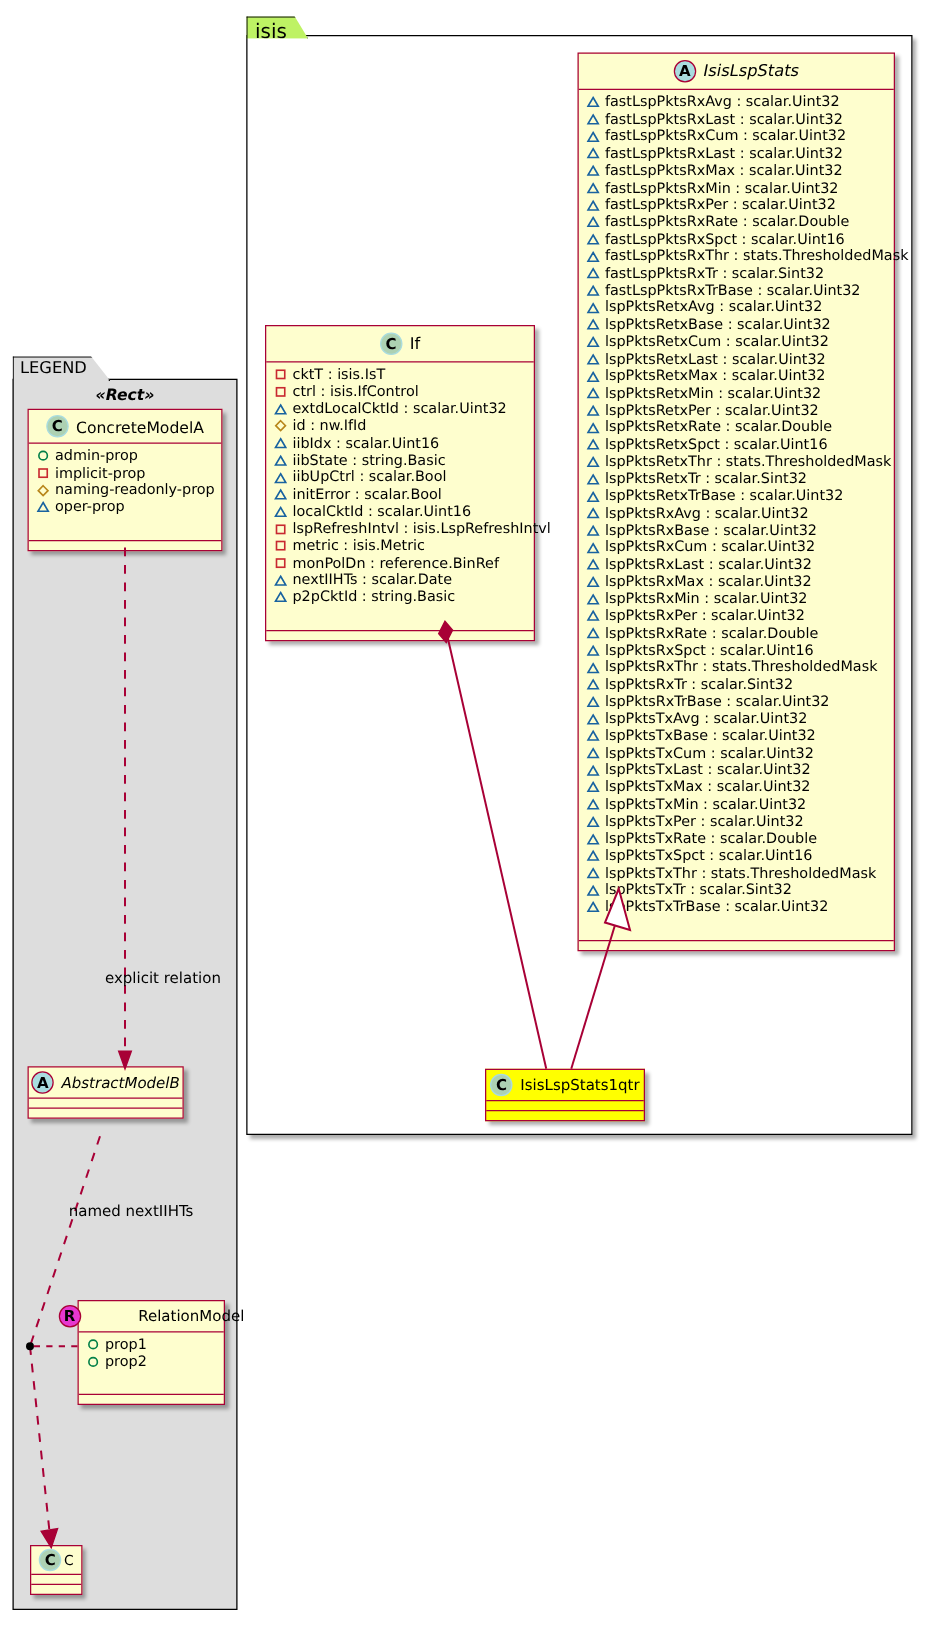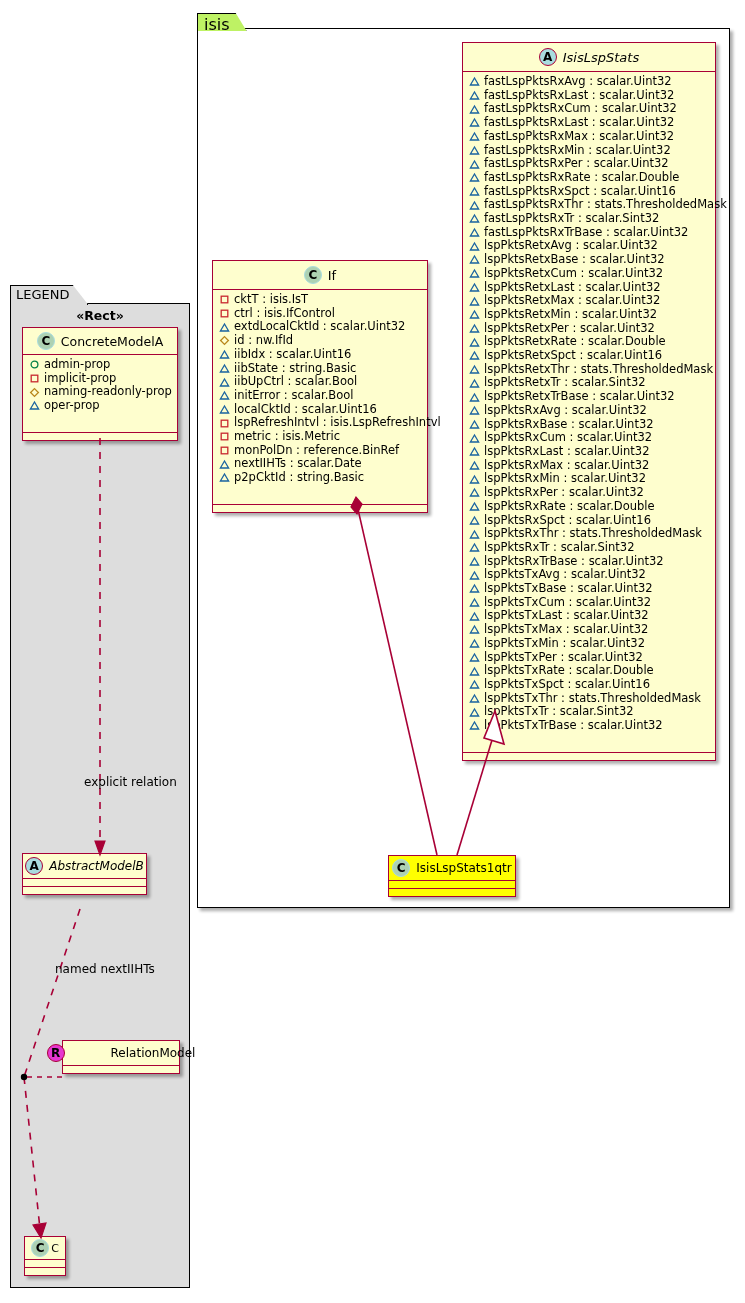--- a/index.html
+++ b/index.html
@@ -122,20 +122,21 @@
     color: #000;
     clip-path: polygon(0 0, 80% 0, 100% 100%, 0 100%);
     z-index: 3;
   }
   #legend-stereotype {
     position: absolute;
     left: 20px; top: 308px;
     width: 160px;
     text-align: center;
     font-size: 12.5px;
+    font-style: italic;
     font-weight: bold;
     color: #000;
   }
 
   
   #edges { position: absolute; left:0; top:0; width:745px; height:1303px; pointer-events:none; z-index: 5;}
   .edge-label {
     position: absolute;
     font-size: 12px;
     color: #000;
@@ -595,20 +596,34 @@
   </div>
   <div class="uml-attrs" style="height:7px;padding:0;"></div>
   <div class="uml-methods"></div>
 </div>
 
 <div class="uml-box" id="box-relation" style="left:62px; top:1040px; width:118px;">
   <div class="uml-header" style="padding:3px 6px;">
     <span class="badge badge-R">R</span>
     <span style="font-size:12px;margin-left:40px;">RelationModel</span>
   </div>
+  <div class="uml-attrs" id="attrs-relation">
+      <div class="attr-row">
+        <svg class="vis" viewBox="0 0 11 11">
+          <circle cx="5.5" cy="5.5" r="3.4" fill="none" stroke="#038048" stroke-width="1.3"></circle>
+        </svg>
+        <span>prop1</span>
+      </div>
+      <div class="attr-row">
+        <svg class="vis" viewBox="0 0 11 11">
+          <circle cx="5.5" cy="5.5" r="3.4" fill="none" stroke="#038048" stroke-width="1.3"></circle>
+        </svg>
+        <span>prop2</span>
+      </div>
+    </div>
   <div class="uml-methods"></div>
 </div>
 
 <div class="uml-box" id="box-leafc" style="left:24px; top:1236px; width:42px;">
   <div class="uml-header" style="padding:2px 4px; gap:2px;">
     <span class="badge badge-C">C</span>
     <span style="font-size:11px;">C</span>
   </div>
   <div class="uml-attrs" style="height:7px;padding:0;"></div>
   <div class="uml-methods"></div>

